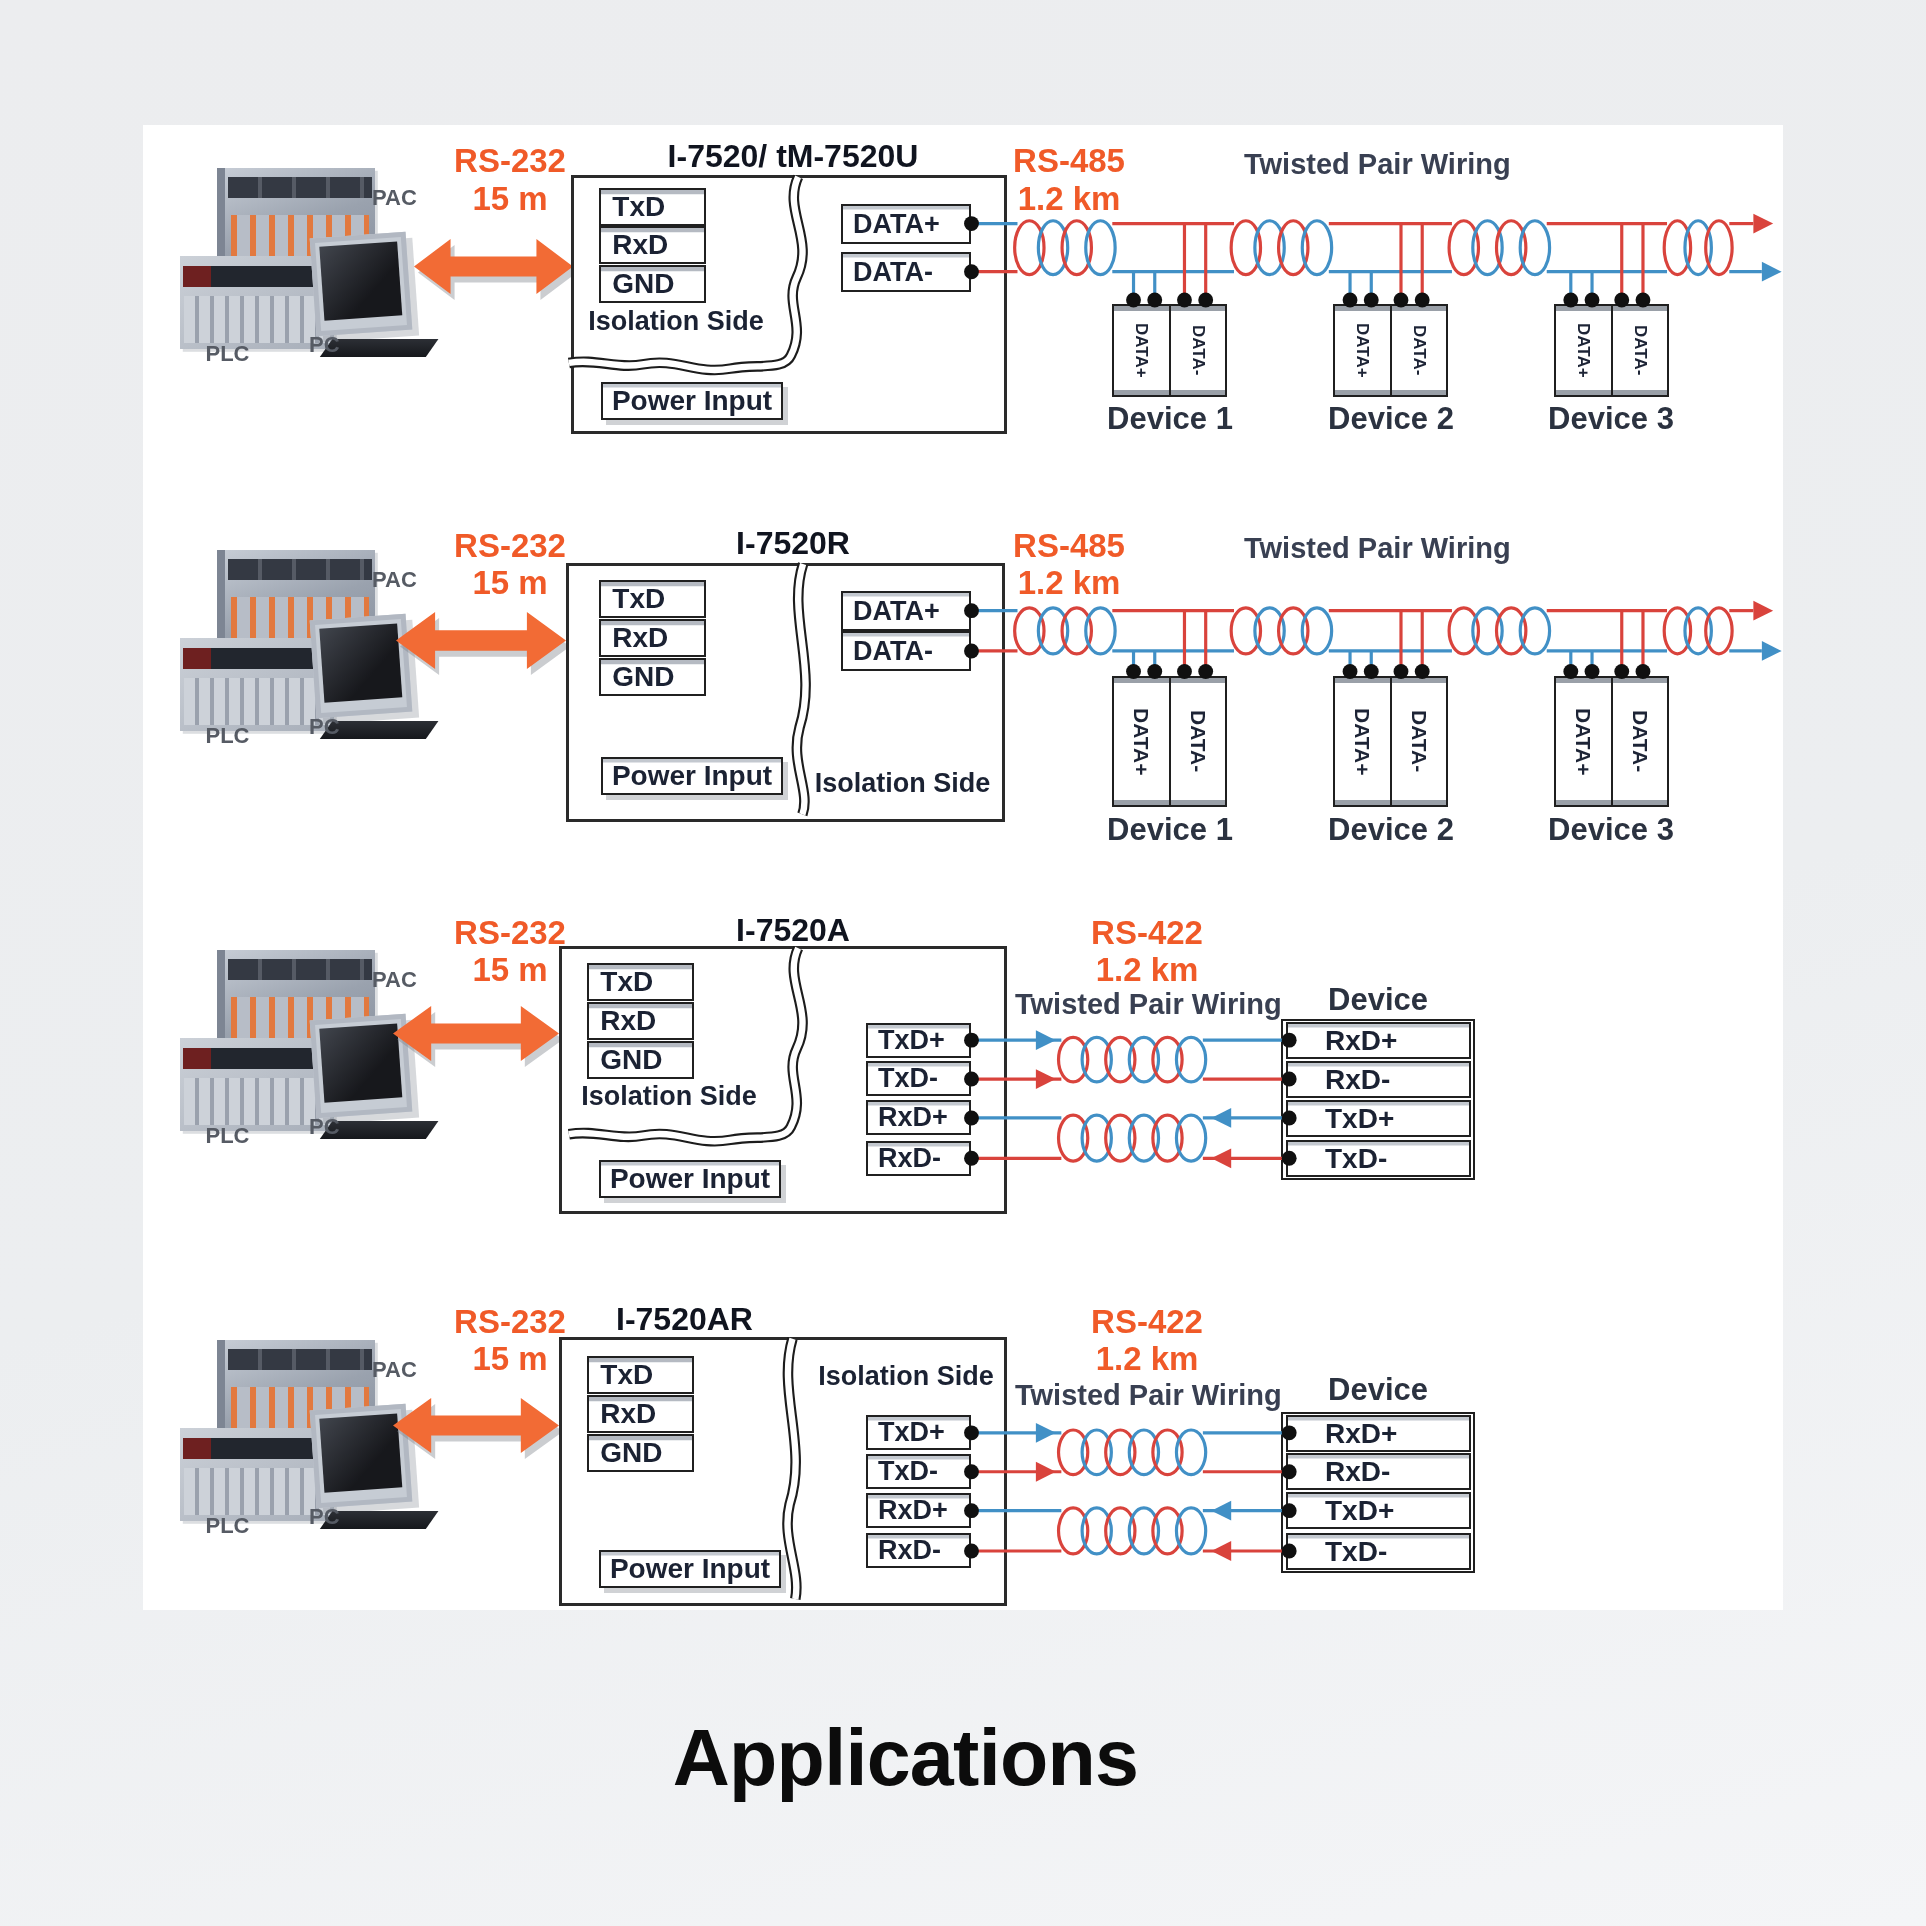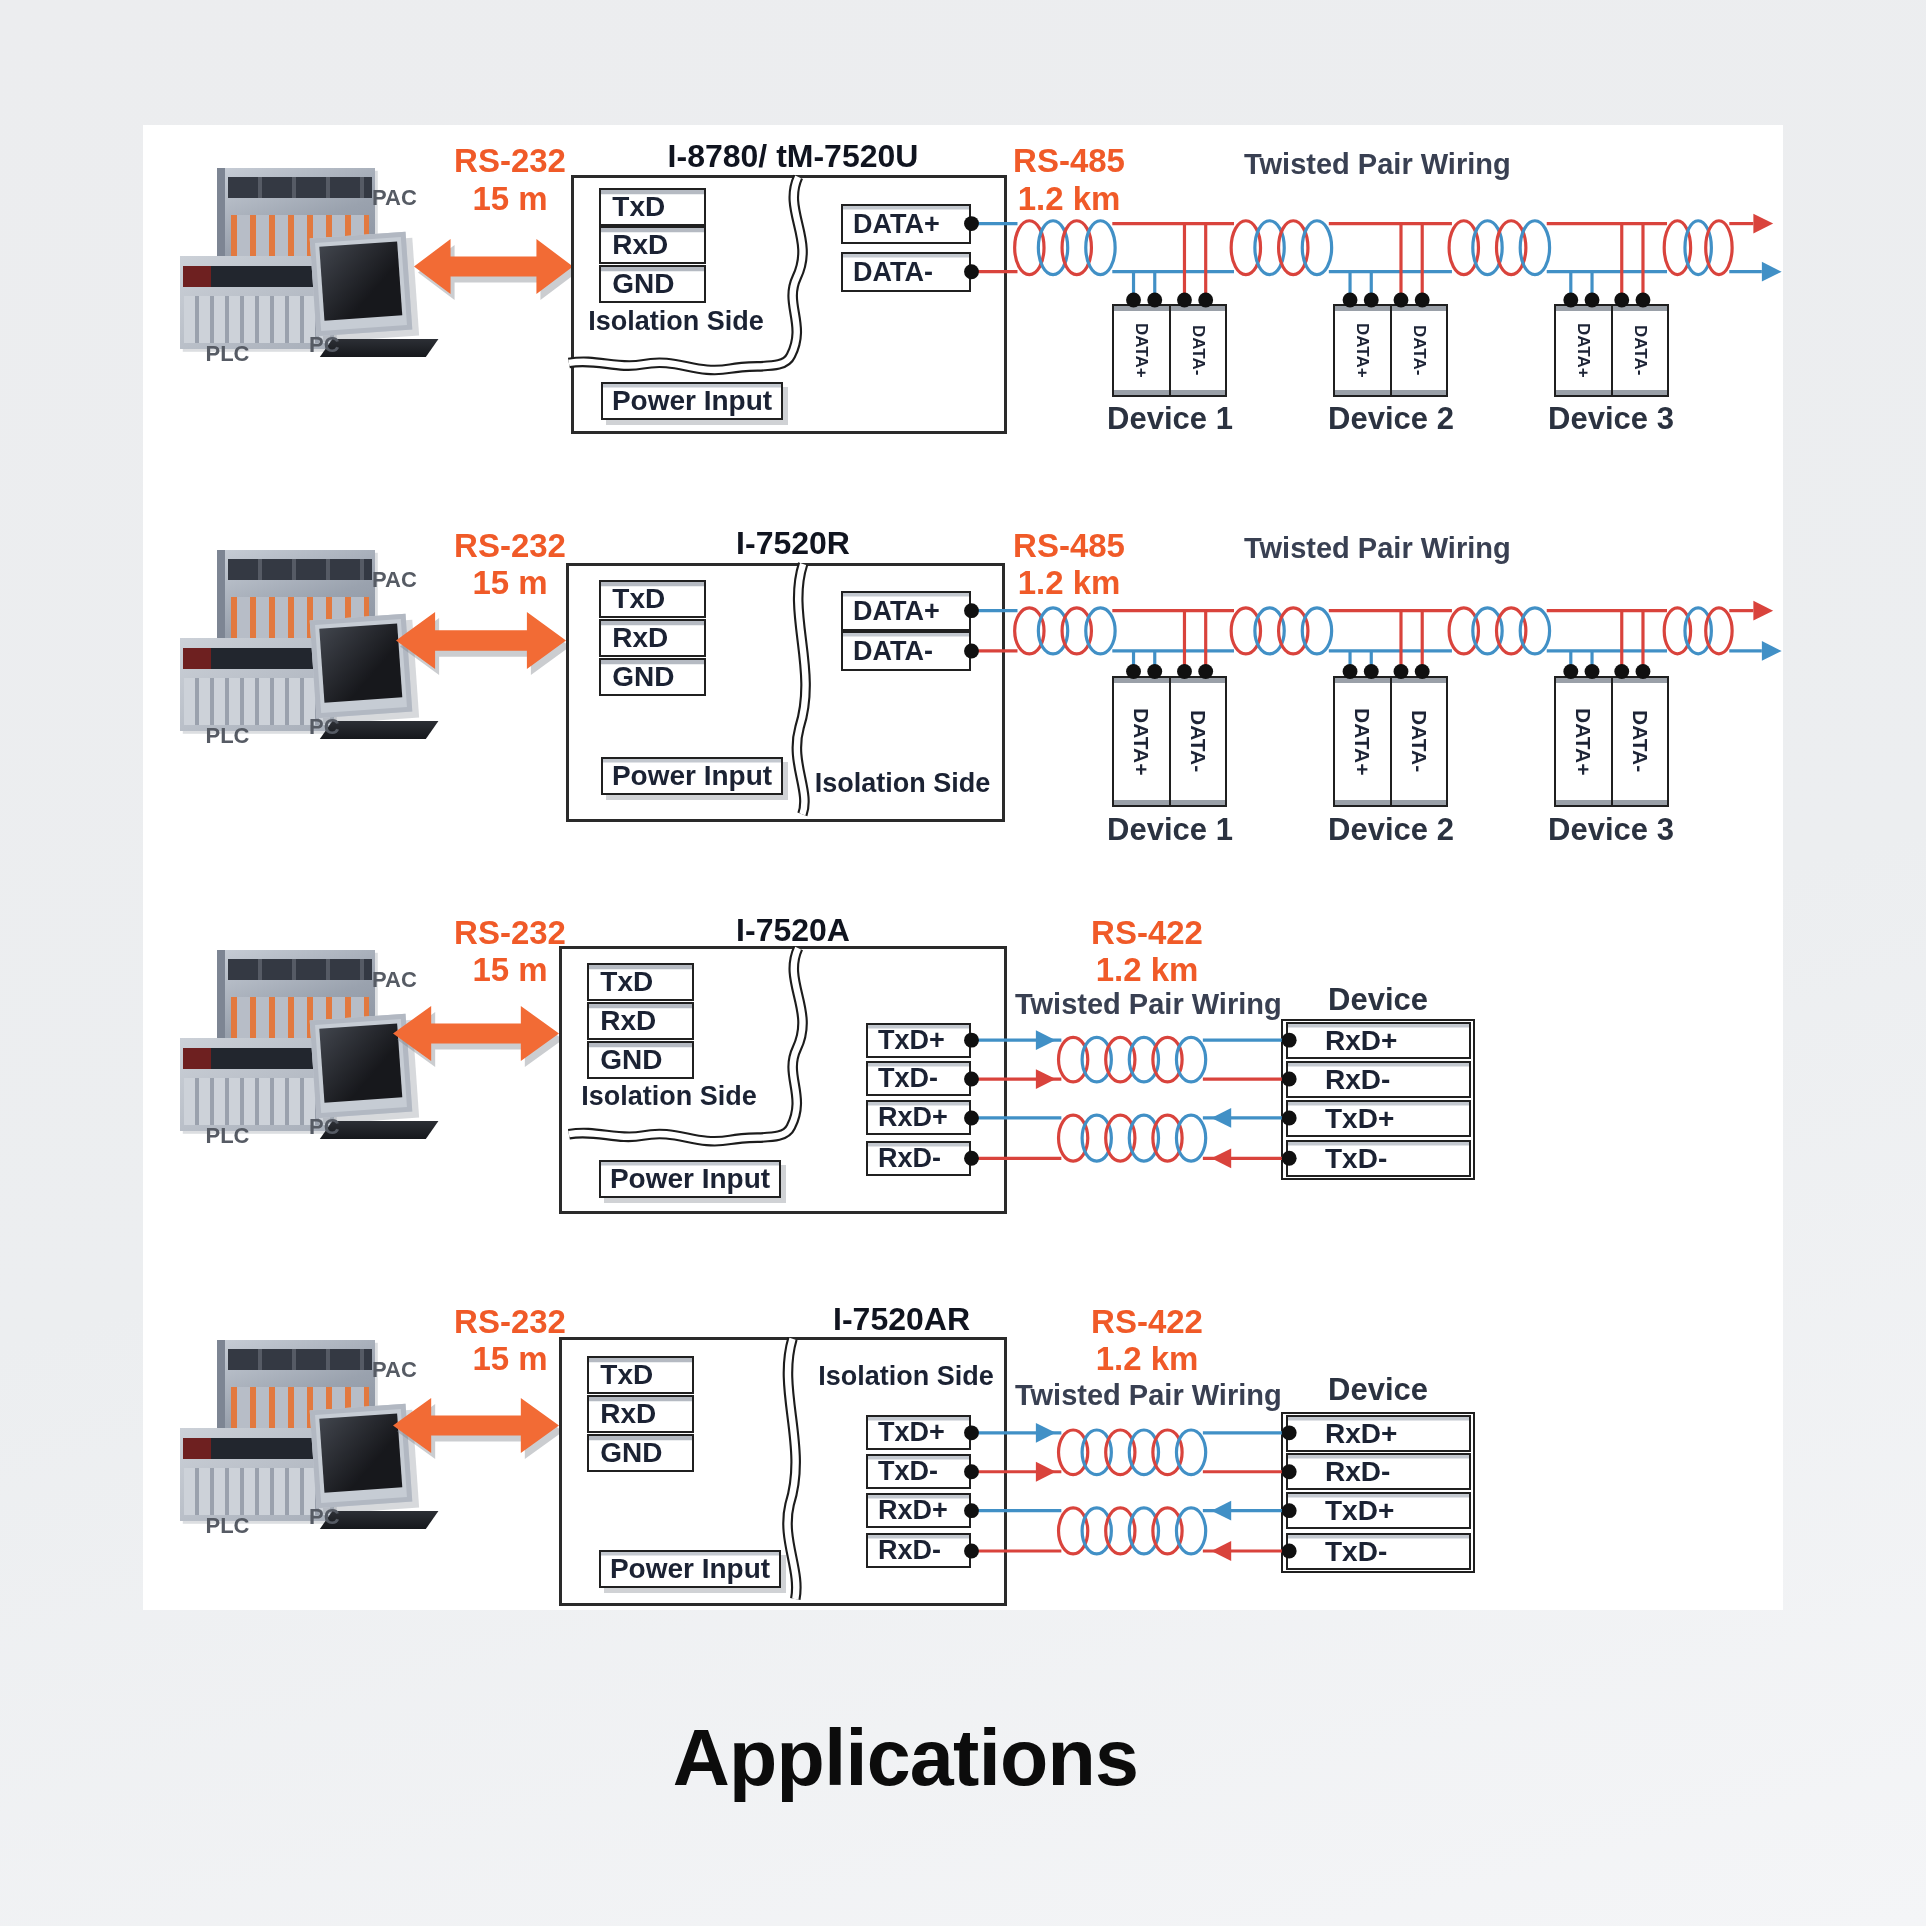--- a/index.html
+++ b/index.html
@@ -107,21 +107,21 @@
     <div class="mon">
         <div class="scr"></div>
       </div>
     <div class="kb"></div>
     <span class="clbl" style="left:192px;top:21px;">PAC</span>
     <span class="clbl" style="left:25.5px;top:177px;">PLC</span>
     <span class="clbl" style="left:129px;top:168px;">PC</span>
   </div>
   <div class="lbl accent" style="left:439px;top:144px;width:142px;text-align:center;">RS-232</div>
   <div class="lbl accent" style="left:439px;top:182px;width:142px;text-align:center;">15 m</div>
-  <div class="lbl mtitle" style="left:616px;top:140px;width:354px;text-align:center;">I-8780/ tM-7520U</div>
+  <div class="lbl mtitle" style="left:616px;top:140px;width:354px;text-align:center;">I-7520/ tM-7520U</div>
   <div class="lbl accent" style="left:1009px;top:144px;width:120px;text-align:center;">RS-485</div>
   <div class="lbl accent" style="left:1009px;top:182px;width:120px;text-align:center;">1.2 km</div>
   <div class="lbl twl" style="left:1244px;top:149px;width:242px;text-align:center;">Twisted Pair Wiring</div>
   <div class="arrowwrap" style="left:414px;top:239px;">
       <div class="arrow2" style="position:relative;width:159px;height:55px;"></div>
     </div>
   <div class="obox" style="left:571px;top:175px;width:430px;height:253px;"></div>
   <div class="tcell" style="left:599px;top:188px;width:107px;height:38px;">TxD</div>
   <div class="tcell" style="left:599px;top:226px;width:107px;height:38px;">RxD</div>
   <div class="tcell" style="left:599px;top:265px;width:107px;height:38px;">GND</div>
@@ -258,21 +258,21 @@
     <div class="mon">
         <div class="scr"></div>
       </div>
     <div class="kb"></div>
     <span class="clbl" style="left:192px;top:21px;">PAC</span>
     <span class="clbl" style="left:25.5px;top:177px;">PLC</span>
     <span class="clbl" style="left:129px;top:168px;">PC</span>
   </div>
   <div class="lbl accent" style="left:439px;top:1305px;width:142px;text-align:center;">RS-232</div>
   <div class="lbl accent" style="left:439px;top:1342px;width:142px;text-align:center;">15 m</div>
-  <div class="lbl mtitle" style="left:616px;top:1303px;width:354px;text-align:right;">I-7520AR</div>
+  <div class="lbl mtitle" style="left:616px;top:1303px;width:354px;text-align:left;">I-7520AR</div>
   <div class="lbl accent" style="left:1087px;top:1305px;width:120px;text-align:center;">RS-422</div>
   <div class="lbl accent" style="left:1087px;top:1342px;width:120px;text-align:center;">1.2 km</div>
   <div class="lbl twl" style="left:1015px;top:1380px;width:243px;text-align:center;">Twisted Pair Wiring</div>
   <div class="lbl devlbl" style="left:1300px;top:1374px;width:156px;text-align:center;">Device</div>
   <div class="arrowwrap" style="left:393px;top:1398px;">
       <div class="arrow2" style="position:relative;width:166px;height:55px;"></div>
     </div>
   <div class="obox" style="left:559px;top:1337px;width:442px;height:263px;"></div>
   <div class="tcell" style="left:587px;top:1356px;width:107px;height:38px;">TxD</div>
   <div class="tcell" style="left:587px;top:1395px;width:107px;height:38px;">RxD</div>

